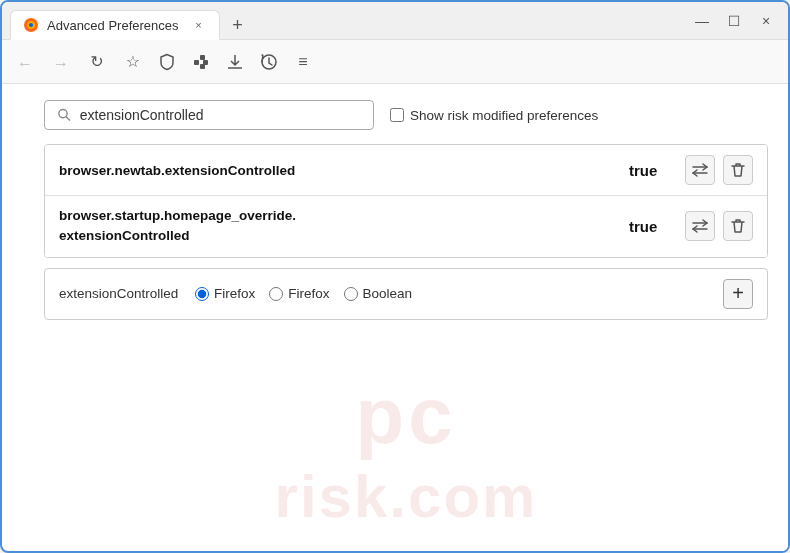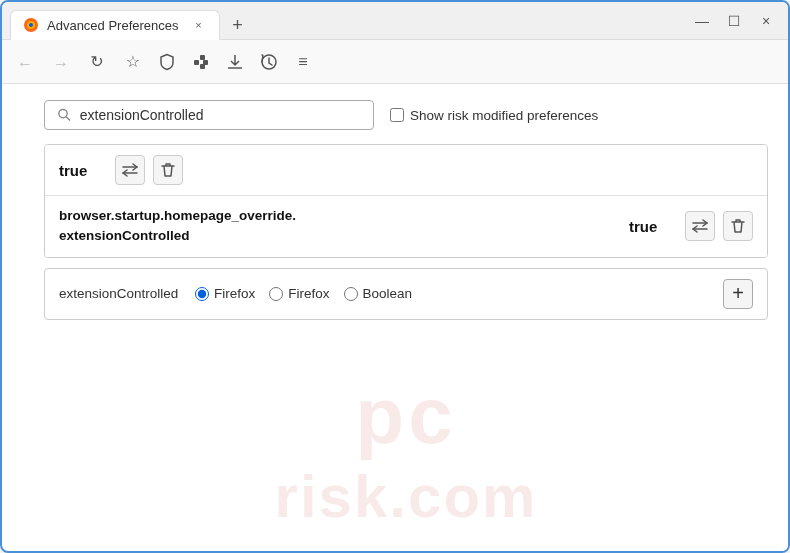--- a/index.html
+++ b/index.html
@@ -441,20 +441,21 @@
       </div>
       <label class="checkbox-label">
         <input type="checkbox" style="">
         <span>Show risk modified preferences</span>
       </label>
     </div>
 
     <div class="results-table">
 
       <div class="result-row">
+        <span class="result-name">browser.newtab.extensionControlled</span>
         <span class="result-value">true</span>
         <div class="result-actions">
           <div class="action-btn">
             <svg width="18" height="14" viewBox="0 0 18 14" fill="none" stroke="#555" stroke-width="1.5">
               <path d="M2 4 L16 4" stroke-linecap="round"></path>
               <path d="M12 1 L16 4 L12 7" stroke-linecap="round" stroke-linejoin="round"></path>
               <path d="M16 10 L2 10" stroke-linecap="round"></path>
               <path d="M6 7 L2 10 L6 13" stroke-linecap="round" stroke-linejoin="round"></path>
             </svg>
           </div>

